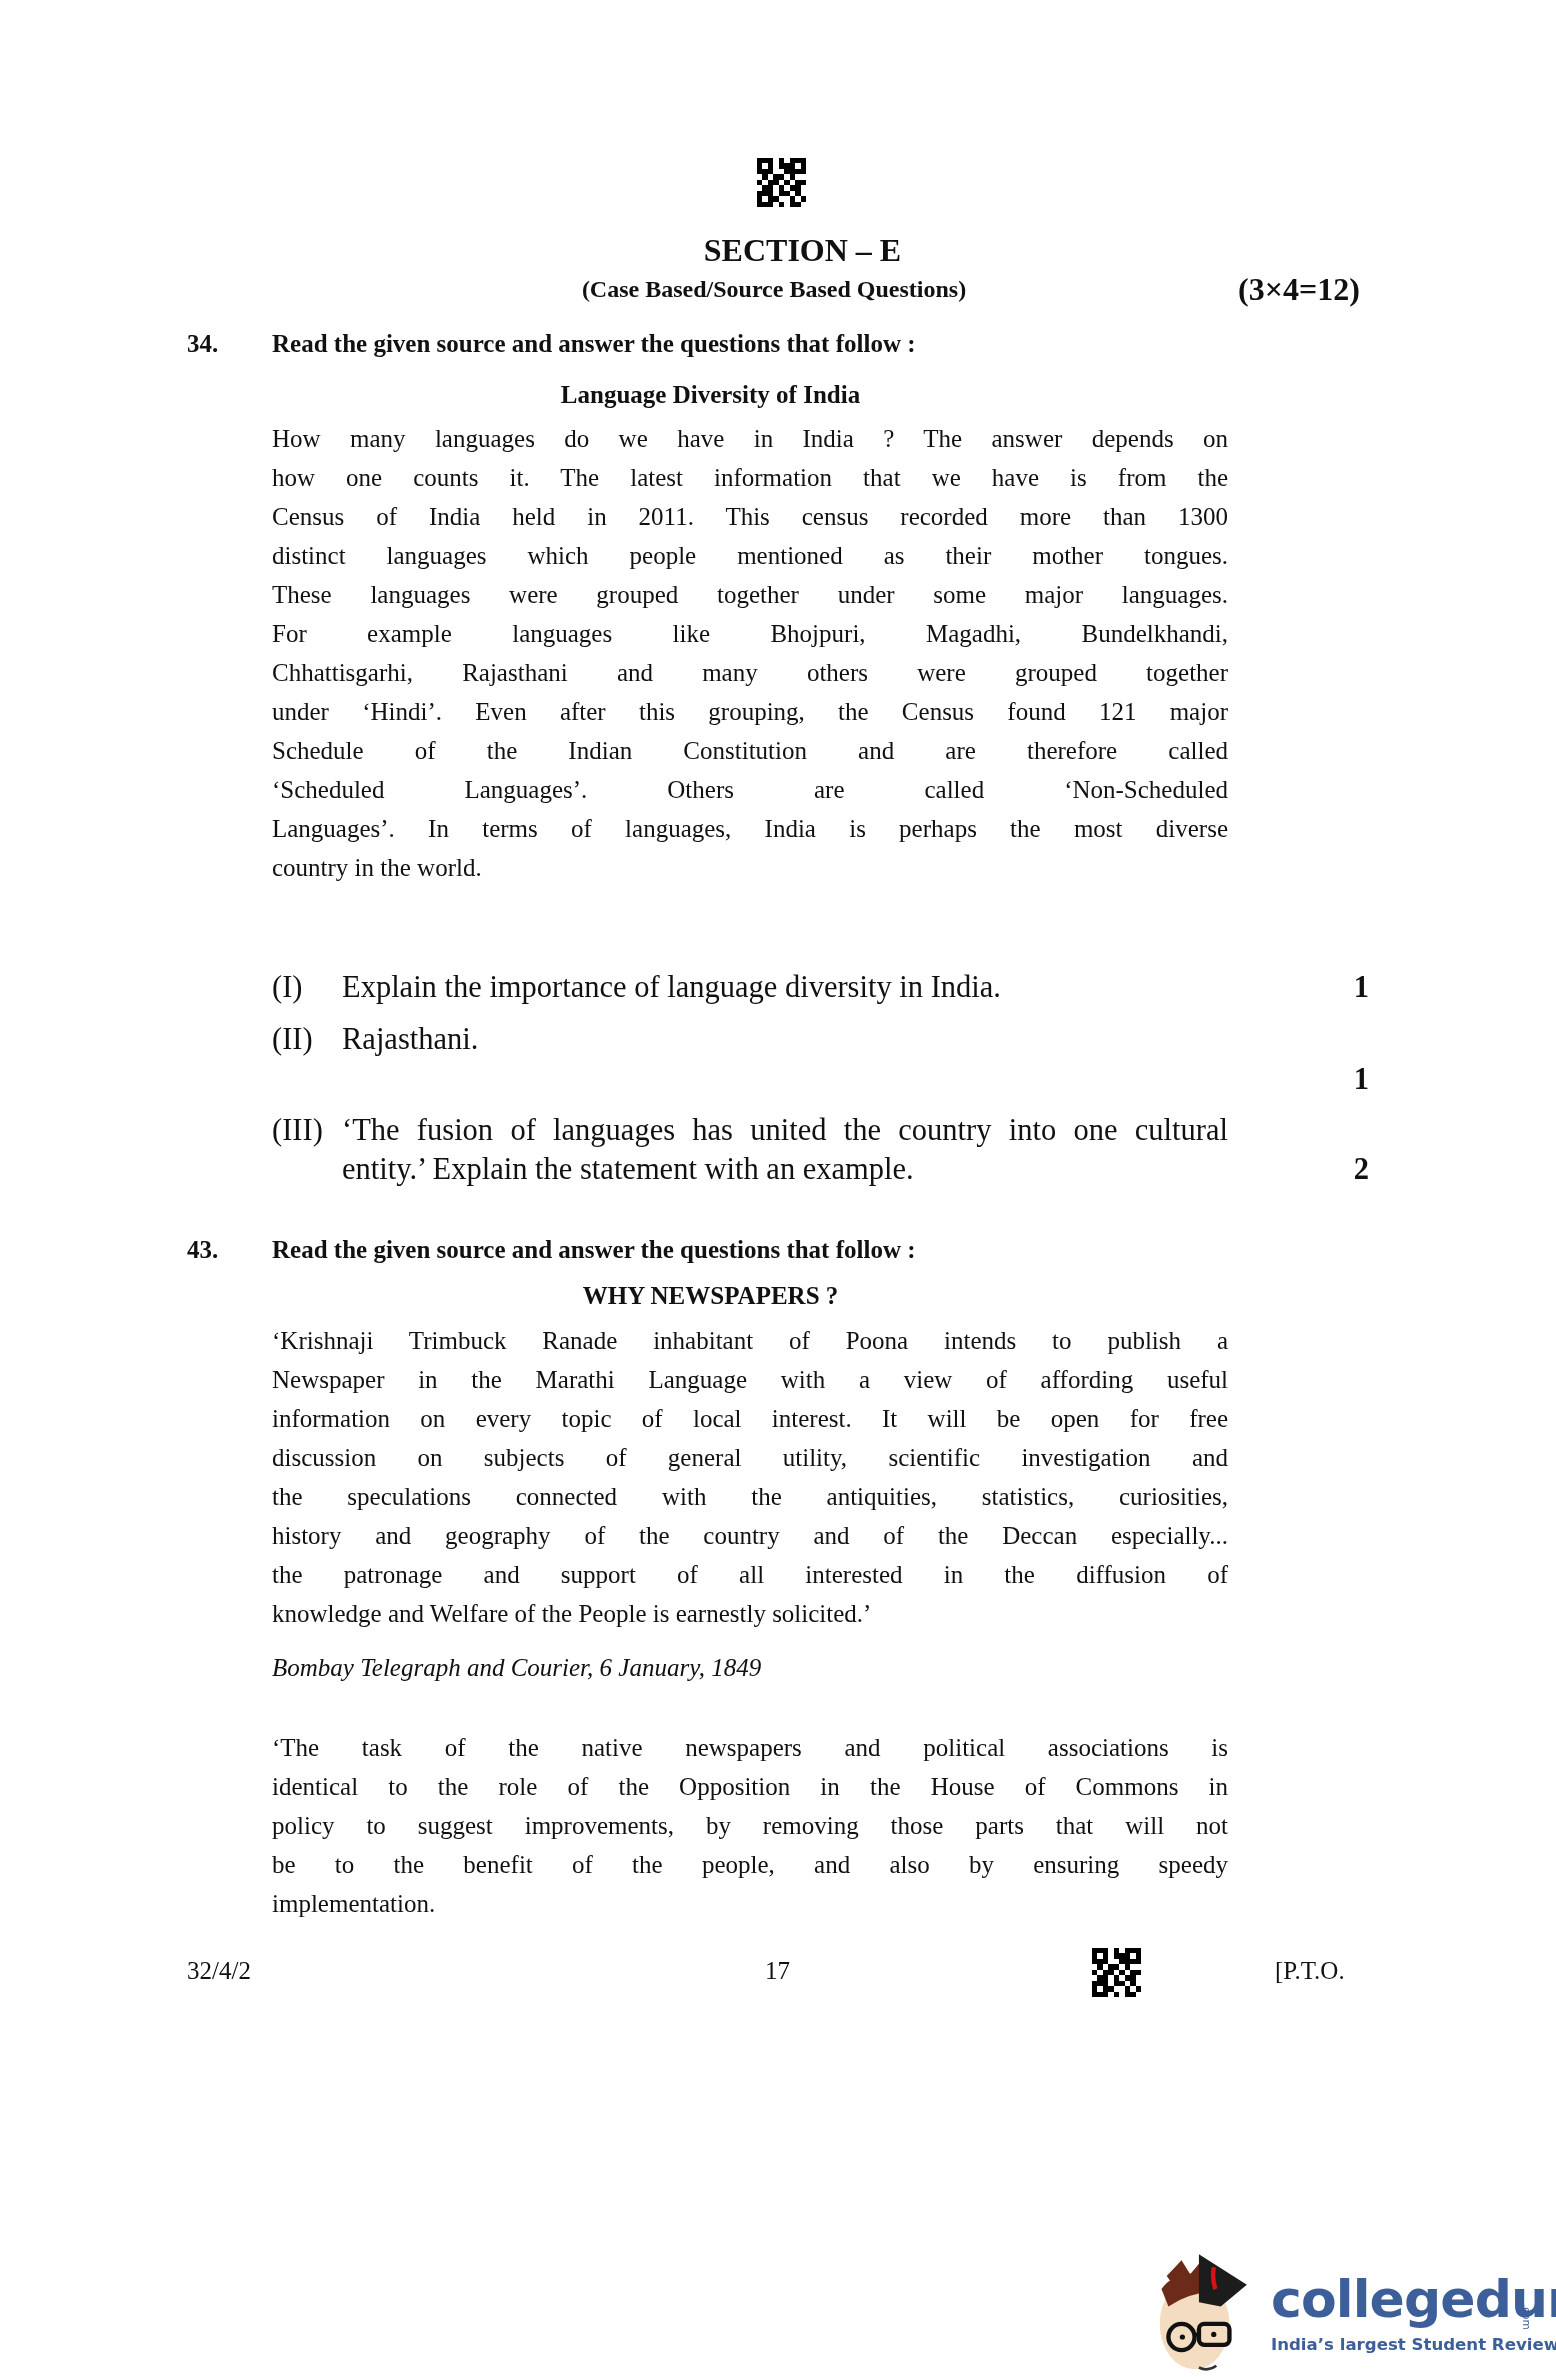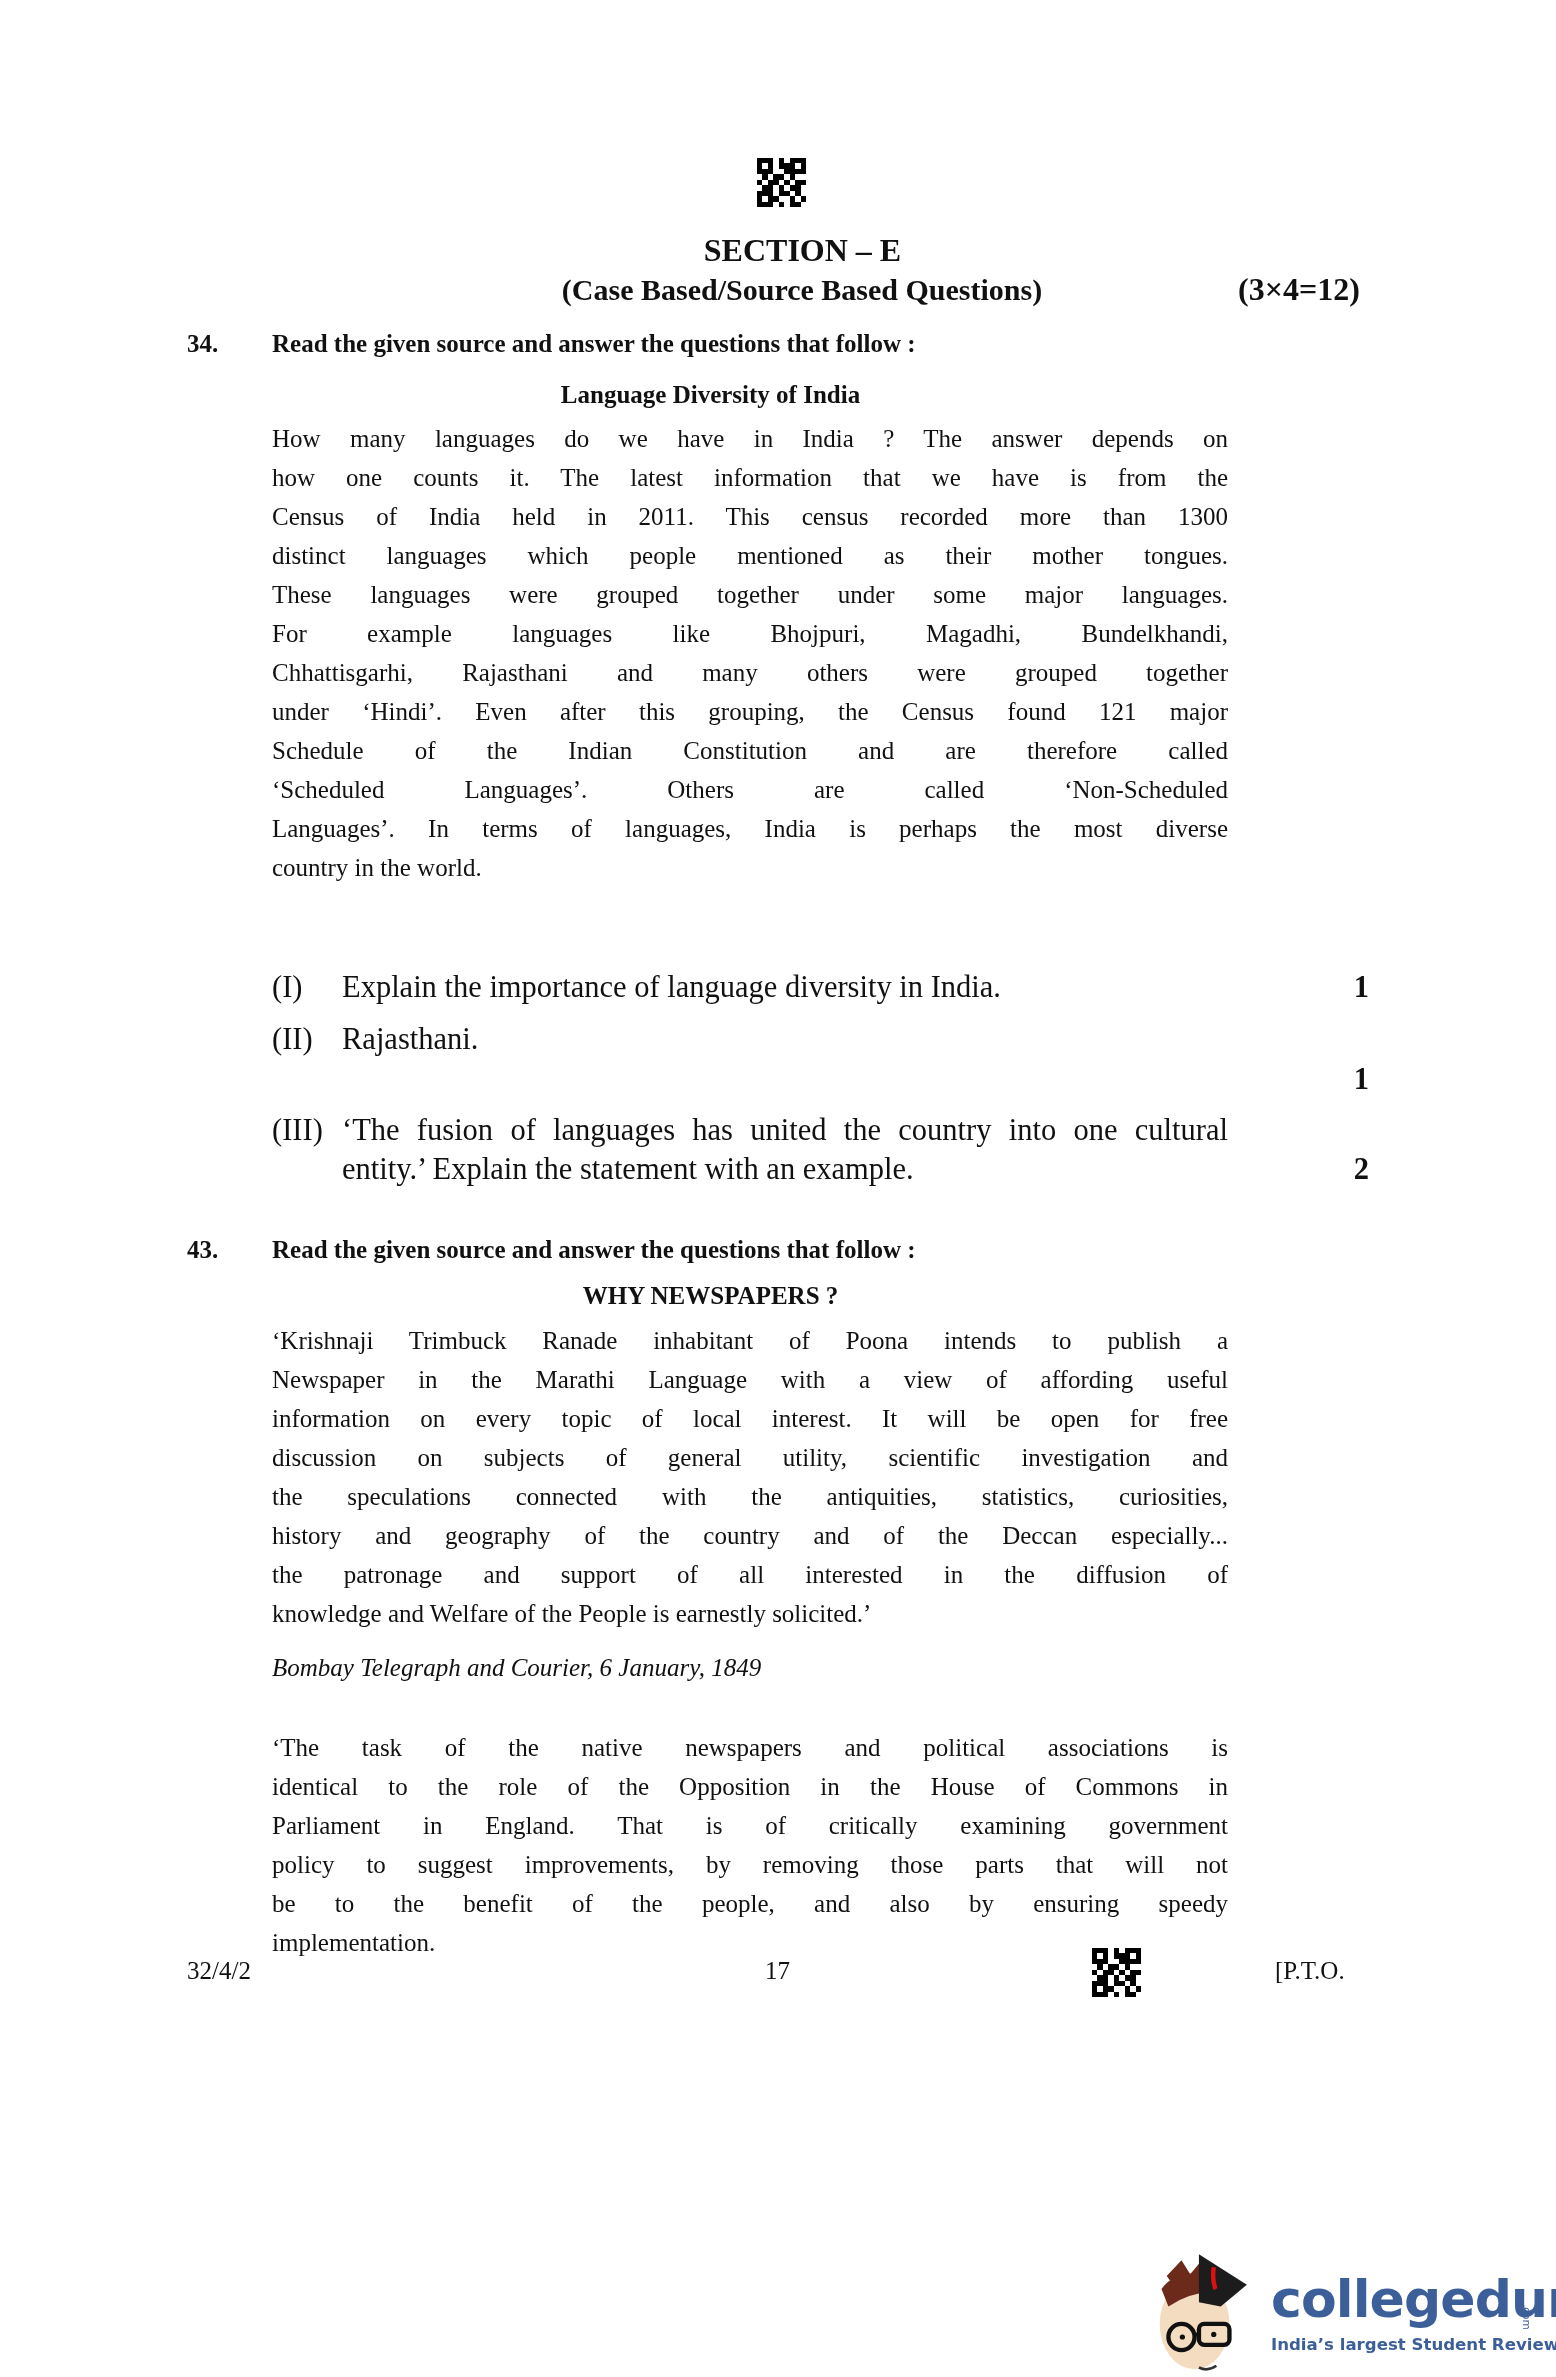--- a/index.html
+++ b/index.html
@@ -99,21 +99,21 @@
     <i class="b"></i>
     <i></i>
     <i class="b"></i>
     <i></i>
     <i class="b"></i>
     <i class="b"></i>
     <i></i>
   </div>
 
 <div class="abs center bold txt" style="left:0; width:1605px; top:231px; font-size:32px;">SECTION – E</div>
-<div class="abs center bold txt" style="left:488px; width:628px; top:270px; font-size:30px;">(Case Based/Source Based Questions)</div>
+<div class="abs center bold txt" style="left:460px; width:628px; top:270px; font-size:24px;">(Case Based/Source Based Questions)</div>
 <div class="abs bold txt" style="left:1238px; top:270px; font-size:32px;">(3×4=12)</div>
 
 <div class="abs bold txt" style="left:187px; top:324px;">34.</div>
 <div class="abs bold txt" style="left:272px; top:324px;">Read the given source and answer the questions that follow :</div>
 <div class="abs bold txt center" style="left:436px; width:549px; top:375px;">Language Diversity of India</div>
 
 <div class="abs" id="q34-passage" style="left:272px; top:419px; width:956px;">
     <div class="txt just-all">How many languages do we have in India ? The answer depends on</div>
     <div class="txt just-all">how one counts it. The latest information that we have is from the</div>
     <div class="txt just-all">Census of India held in 2011. This census recorded more than 1300</div>
@@ -158,21 +158,20 @@
     <div class="txt just-all">discussion on subjects of general utility, scientific investigation and</div>
     <div class="txt just-all">the speculations connected with the antiquities, statistics, curiosities,</div>
     <div class="txt just-all">history and geography of the country and of the Deccan especially...</div>
     <div class="txt just-all">the patronage and support of all interested in the diffusion of</div>
     <div class="txt ">knowledge and Welfare of the People is earnestly solicited.’</div>
   </div>
 <div class="abs txt" style="left:272px; top:1648px; font-style:italic;">Bombay Telegraph and Courier, 6 January, 1849</div>
 <div class="abs" id="q35-p2" style="left:272px; top:1692px; width:956px;margin-top:36px;">
     <div class="txt just-all">‘The task of the native newspapers and political associations is</div>
     <div class="txt just-all">identical to the role of the Opposition in the House of Commons in</div>
-    <div class="txt just-all">Parliament in England. That is of critically examining government</div>
     <div class="txt just-all">policy to suggest improvements, by removing those parts that will not</div>
     <div class="txt just-all">be to the benefit of the people, and also by ensuring speedy</div>
     <div class="txt ">implementation.</div>
   </div>
 
 <div class="abs txt" style="left:187px; top:1951px;">32/4/2</div>
 <div class="abs txt" style="left:765px; top:1951px;">17</div>
 <div class="abs qr" id="qr-bottom" style="left:1092px; top:1948px;">
     <i class="b"></i>
     <i class="b"></i>

